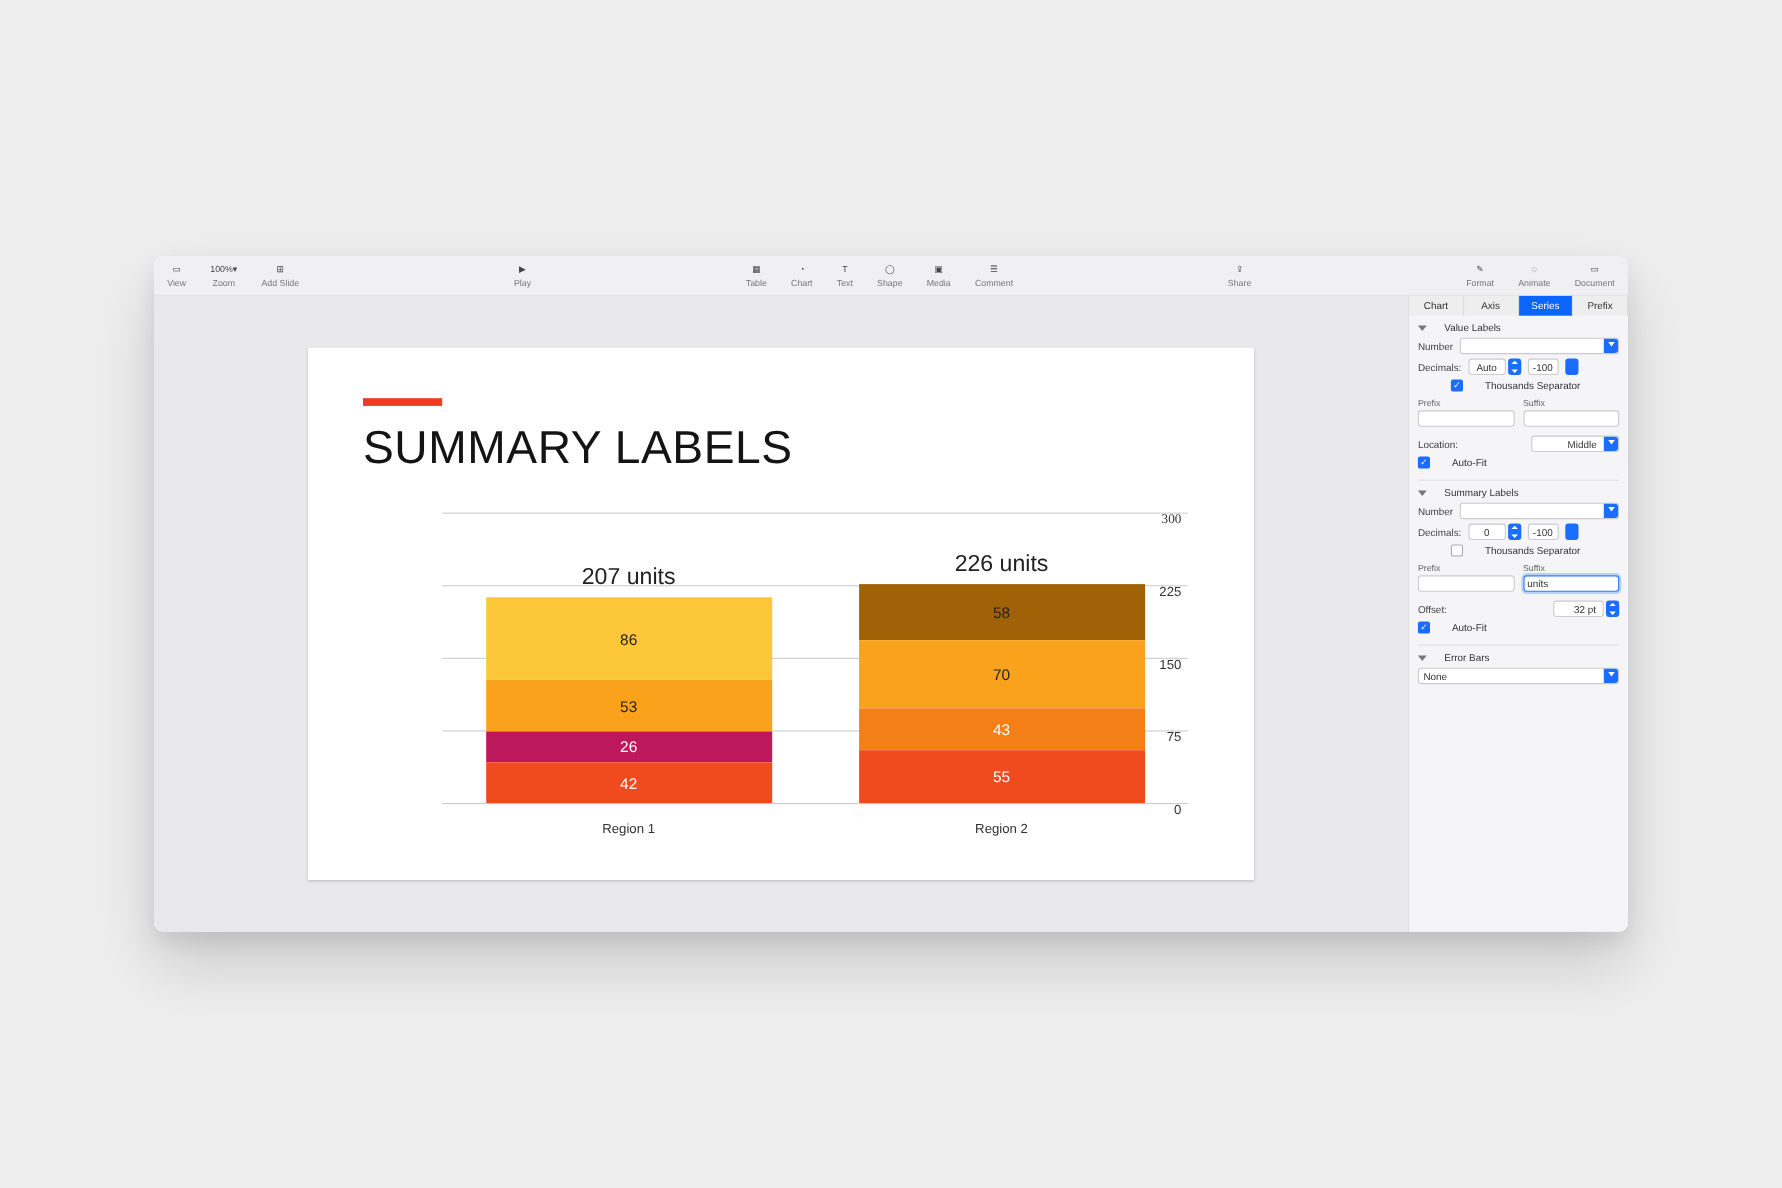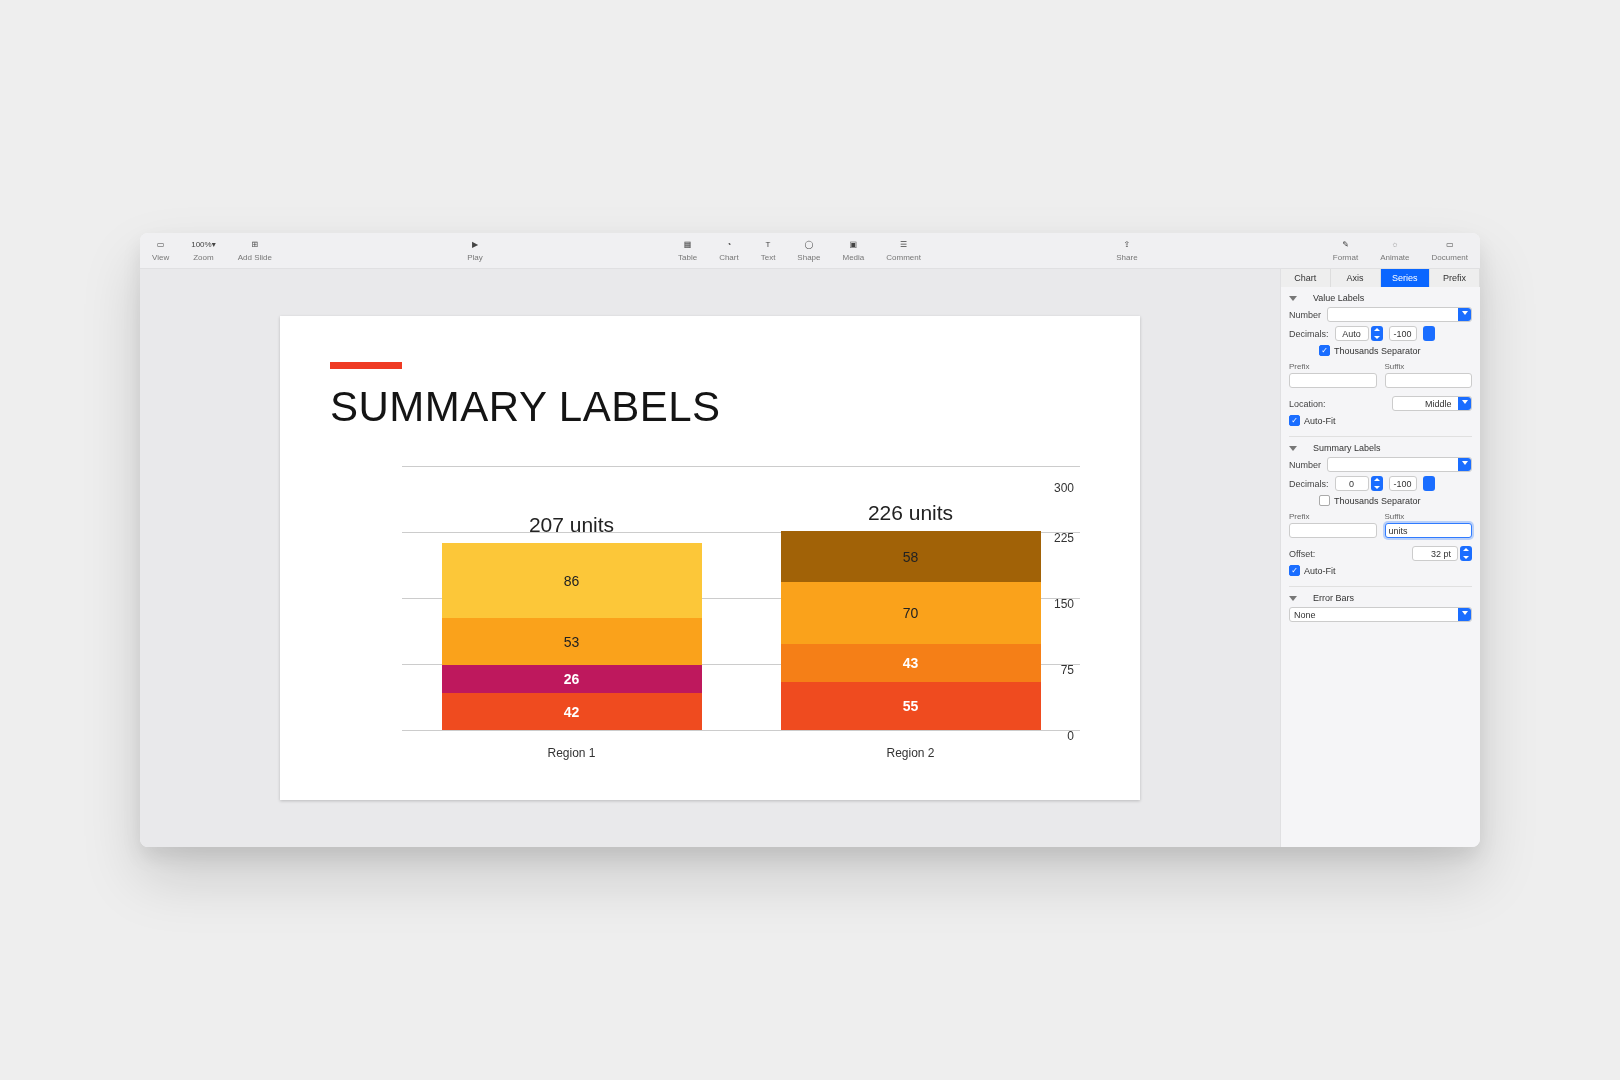--- a/index.html
+++ b/index.html
@@ -45,21 +45,21 @@
   .slide-title { font-family: Impact, "Arial Black", sans-serif; font-size: 42px; letter-spacing: 0.5px; color:#141414; }
   .chart-wrap { position:absolute; left: 88px; right: 60px; top: 150px; bottom: 30px; }
   .chart-area { position:relative; width:100%; height: 100%; }
   .ytick { position:absolute; right:6px; font-size:12px; color:#333; transform: translateY(50%);}
   .grid { position:absolute; left:34px; right:0; height:1px; background:#ccc;}
   .bars-row { position:absolute; left:34px; right:0; top:0; bottom:40px; display:flex; justify-content:space-around; align-items:flex-end;}
   .bar-col { width: 260px; display:flex; flex-direction:column; align-items:center; }
   .summary-label { font-size:21px; color:#222; margin-bottom: 6px; }
   .stack { width: 260px; display:flex; flex-direction:column-reverse; }
   .seg { width:100%; display:flex; align-items:center; justify-content:center; font-size:14px; color:#222;}
-  .seg.dark { color:#fff;font-weight:bold; }
+  .seg.dark { color:#fff; }
   .xlabels { position:absolute; left:34px; right:0; bottom:10px; display:flex; justify-content:space-around;}
   .xlabels span { font-size:12px; color:#333; width:260px; text-align:center;}
 
   
   .inspector {
     width: 200px; background:#f5f5f7; border-left:1px solid #e0e0e2;
     display:flex; flex-direction:column;
     font-size: 9px;
     color:#333;
   }
@@ -76,21 +76,21 @@
   .row .grow { flex:1; }
   .popup { height:15px; background:#fff; border:1px solid #ccc; border-radius:3px; display:flex; align-items:center; padding:0 4px; font-size:9px; color:#333; position:relative;}
   .popup.blue-end::after { content:""; position:absolute; right:0; top:0; bottom:0; width:13px; background:#1a6dff; border-radius:0 3px 3px 0;}
   .popup.blue-end .chev { position:absolute; right:3px; top:3px; width:0;height:0; border-left:3px solid transparent; border-right:3px solid transparent; border-top:4px solid #fff; z-index:1;}
   .stepper { display:flex; align-items:center; gap:2px;}
   .stepper .val { width:34px; height:15px; background:#fff; border:1px solid #ccc; border-radius:3px; font-size:9px; display:flex; align-items:center; justify-content:center;}
   .stepper .arrows { width:12px; height:15px; background:#1a6dff; border-radius:3px; position:relative;}
   .stepper .arrows::before { content:""; position:absolute; left:3px; top:2px; width:0;height:0;border-left:3px solid transparent;border-right:3px solid transparent;border-bottom:3px solid #fff;}
   .stepper .arrows::after { content:""; position:absolute; left:3px; bottom:2px; width:0;height:0;border-left:3px solid transparent;border-right:3px solid transparent;border-top:3px solid #fff;}
   .mult { height:15px; padding:0 4px; background:#fff; border:1px solid #ccc; border-radius:3px; font-size:9px; display:flex; align-items:center;}
-  .chk { display:flex; align-items:flex-end; gap:4px; font-size:9px;}
+  .chk { display:flex; align-items:flex-end; gap:20px; font-size:9px;}
   .chkbox { width:11px; height:11px; border:1px solid #aaa; border-radius:2px; background:#fff; display:flex; align-items:center; justify-content:center;}
   .chkbox.on { background:#1a6dff; border-color:#1a6dff;}
   .chkbox.on::after { content:"✓"; color:#fff; font-size:8px; line-height:1;}
   .two-col { display:flex; gap:8px;}
   .two-col .col { flex:1; display:flex; flex-direction:column; gap:2px;}
   .txtin { height:15px; background:#fff; border:1px solid #ccc; border-radius:3px; padding:0 3px; font-size:9px; display:flex; align-items:center;}
   .txtin.focus { border-color:#2f7bff; box-shadow:0 0 0 2px rgba(47,123,255,0.3);}
   .subhead { font-size:8px; color:#666;}
 </style>
 </head>
@@ -176,21 +176,21 @@
           <div class="chart-area" id="chart-area">
               <div class="grid" style="top: 264px;"></div>
               <div class="ytick" style="bottom: 34px;">0</div>
               <div class="grid" style="top: 198px;"></div>
               <div class="ytick" style="bottom: 100px;">75</div>
               <div class="grid" style="top: 132px;"></div>
               <div class="ytick" style="bottom: 166px;">150</div>
               <div class="grid" style="top: 66px;"></div>
               <div class="ytick" style="bottom: 232px;">225</div>
               <div class="grid" style="top: 0px;"></div>
-              <div class="ytick" style="bottom: 282px;">300</div>
+              <div class="ytick" style="bottom: 298px; font-family: Liberation Serif, serif;">300</div>
               <div class="bars-row">
                 <div class="bar-col">
                   <div class="summary-label">207 units</div>
                   <div class="stack">
                     <div class="seg dark" style="height: 36.96px; background: rgb(239, 75, 31);">42</div>
                     <div class="seg dark" style="height: 28px; background: #be185d;">26</div>
                     <div class="seg" style="height: 46.64px; background: rgb(250, 162, 27);">53</div>
                     <div class="seg" style="height: 75.68px; background: rgb(252, 199, 57);">86</div>
                   </div>
                 </div>

